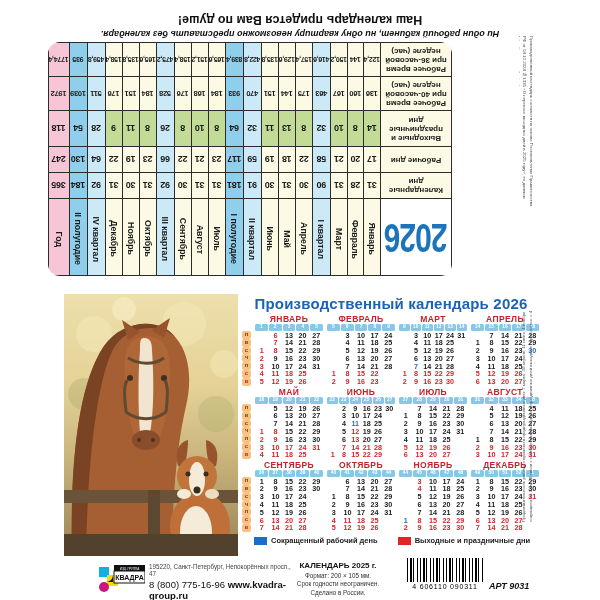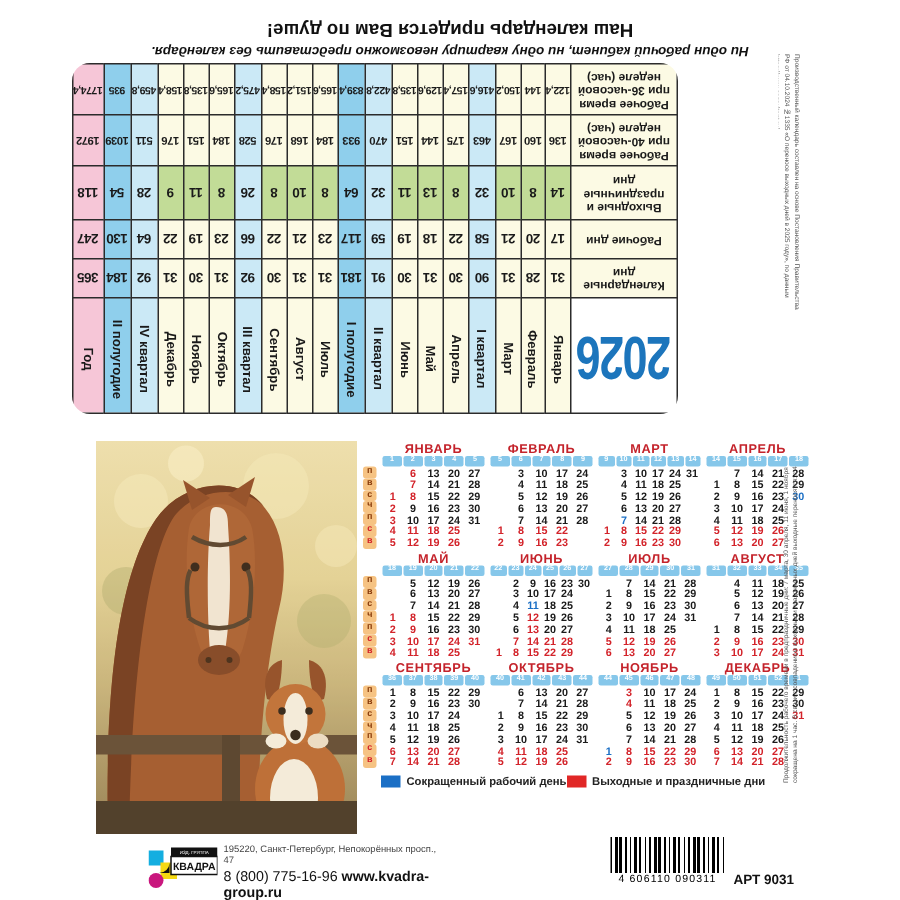--- a/index.html
+++ b/index.html
@@ -35,42 +35,42 @@
   .rail{width:10px;margin-top:16px;display:flex;flex-direction:column;}
   .wday{height:7.8px;width:9px;background:#F6C383;border-radius:2px;margin-bottom:0;font-size:6px;font-weight:bold;color:#8A3C0B;text-align:center;line-height:7.8px;}
   .wday.we{color:#D3232A;}
   .month{width:70px;}
   .mname{font-size:8.5px;font-weight:bold;color:#C4232B;text-align:center;letter-spacing:0.4px;height:9px;line-height:9px;}
   .mweeks{display:grid;gap:1px;height:6.5px;margin:0 1px;}
   .wk{background:#86C7EA;color:#fff;font-size:4.8px;font-weight:bold;text-align:center;line-height:6px;border-radius:1.5px;}
   .mgrid{display:grid;margin:1px 1px 0 1px;}
   .dc{height:7.8px;line-height:7.8px;font-size:7.2px;font-weight:bold;text-align:center;color:#1a1a1a;}
   .dc.rd{color:#D3232A;} .dc.bl{color:#1B6FC5;}
-  .legend{display:flex;margin:4px 0 0 14px;align-items:center;text-align:right;}
+  .legend{display:flex;gap:20px;margin:4px 0 0 14px;align-items:center;text-align:right;}
   .lg-item{display:flex;align-items:center;gap:4px;}
   .lg-sq{width:13px;height:8px;display:inline-block;}
   .lg-sq.blue{background:#1B6FC5;} .lg-sq.red{background:#E12726;}
   .lg-label{font-size:7.5px;font-weight:bold;color:#222;}
   .sidenote{position:absolute;left:521px;top:310px;height:212px;width:13px;overflow:hidden;}
 
   
   .foot-heading{position:absolute;left:103px;top:546px;font-size:14px;font-weight:bold;letter-spacing:0.4px;color:#1b1b1b;}
   .logo{position:absolute;left:99px;top:562px;width:46px;height:32px;}
   .company{position:absolute;left:149px;top:562px;width:150px;}
   .co1{font-size:7.8px;font-weight:bold;color:#222;}
   .co2{font-size:6.3px;color:#444;margin-top:1px;}
   .co3{font-size:9.5px;color:#111;margin-top:2px;}
   .co3 .site{font-weight:bold;}
   .product{position:absolute;left:288px;top:561px;width:100px;text-align:center;}
   .pr1{font-size:8px;font-weight:bold;color:#111;}
   .pr{font-size:6.3px;color:#333;margin-top:1.5px;}
   .barcode{position:absolute;left:407px;top:558px;width:76px;height:34px;}
   .bars{height:24px;background:repeating-linear-gradient(90deg,#000 0 1px,#fff 1px 3px,#000 3px 5px,#fff 5px 6px,#000 6px 7.5px,#fff 7.5px 10px,#000 10px 11px,#fff 11px 13px);}
   .bc-digits{font-size:7px;letter-spacing:0.8px;text-align:center;margin-top:1px;color:#000;}
-  .art{position:absolute;left:489px;top:581px;font-size:9px;font-weight:bold;color:#111;}
+  .art{position:absolute;left:489px;top:581px;font-size:9px;font-weight:bold;color:#111;font-style:italic;}
 </style>
 </head>
 <body>
 
 <div class="sheet">
 
   <div class="back">
     <div class="credit">
       <span class="vnote">Производственный календарь составлен на основе Постановления Правительства РФ от 04.10.2024 №1335 «О переносе выходных дней в 2025 году», по данным https://www.consultant.ru/</span>
     </div>
@@ -261,20 +261,21 @@
         <circle cx="142" cy="180" r="2.5" fill="#241812"></circle>
       <circle cx="133" cy="196" r="3.5" fill="#241812"></circle>
       <ellipse cx="120" cy="200" rx="7" ry="5" fill="#F6F1E6"></ellipse>
       <ellipse cx="148" cy="200" rx="7" ry="5" fill="#EDE0CC"></ellipse>
       <rect x="0" y="240" width="174" height="22" fill="#3E2F22"></rect>
       <rect width="174" height="262" fill="#E8C87A" opacity="0.12"></rect>
     </svg>
   </div>
 
   <div class="panel">
+    <div class="cal-title">Производственный календарь 2026</div>
     <div id="bands">
         <div class="band">
           <div class="rail">
             <div class="wday">п</div>
             <div class="wday">в</div>
             <div class="wday">с</div>
             <div class="wday">ч</div>
             <div class="wday">п</div>
             <div class="wday we">с</div>
             <div class="wday we">в</div>
@@ -913,20 +914,26 @@
   </div>
 
   <div class="company">
     <div class="co2">195220, Санкт-Петербург, Непокорённых просп., 47</div>
     <div class="co3">
       <span>8 (800) 775-16-96</span>
       <span class="site">www.kvadra-group.ru</span>
     </div>
   </div>
 
+  <div class="product">
+    <div class="pr1">КАЛЕНДАРЬ 2025 г.</div>
+    <div class="pr">Формат: 200 × 105 мм.</div>
+    <div class="pr">Срок годности неограничен.</div>
+    <div class="pr">Сделано в России.</div>
+  </div>
 
   <div class="barcode">
     <div class="bars"></div>
     <div class="bc-digits">4 606110 090311</div>
   </div>
   <div class="art">АРТ 9031</div>
 
 </div>
 
 </body></html>

